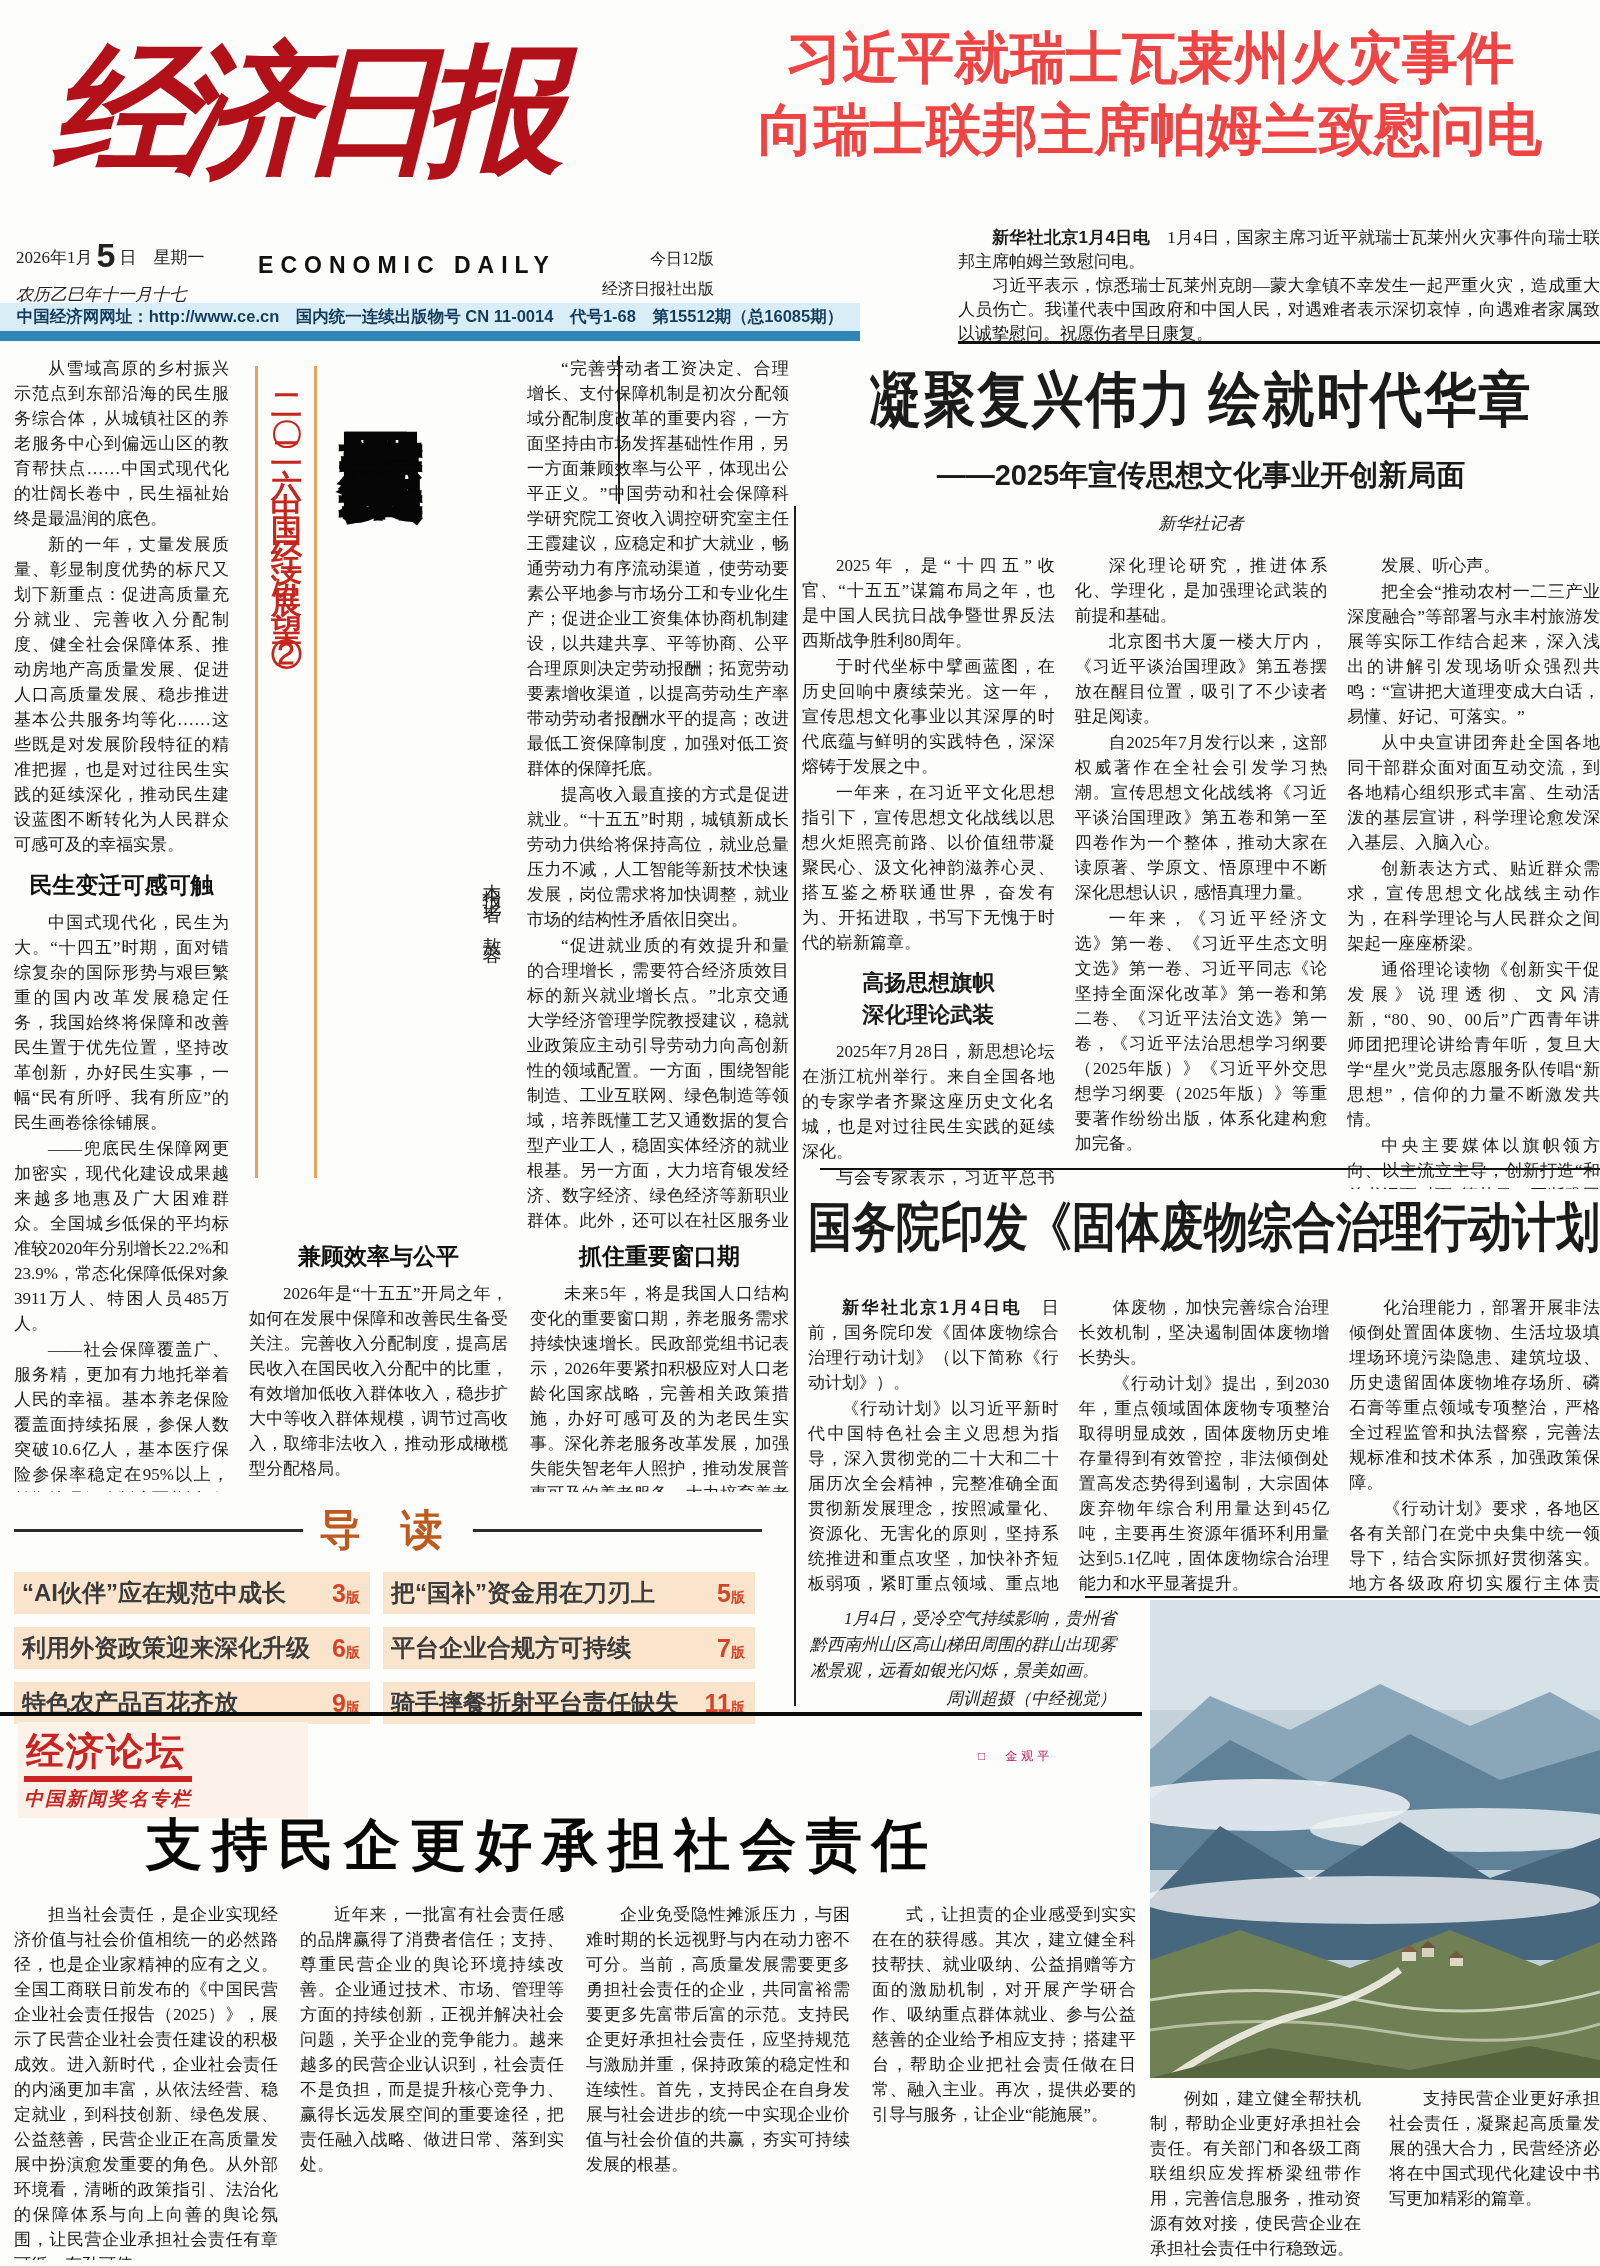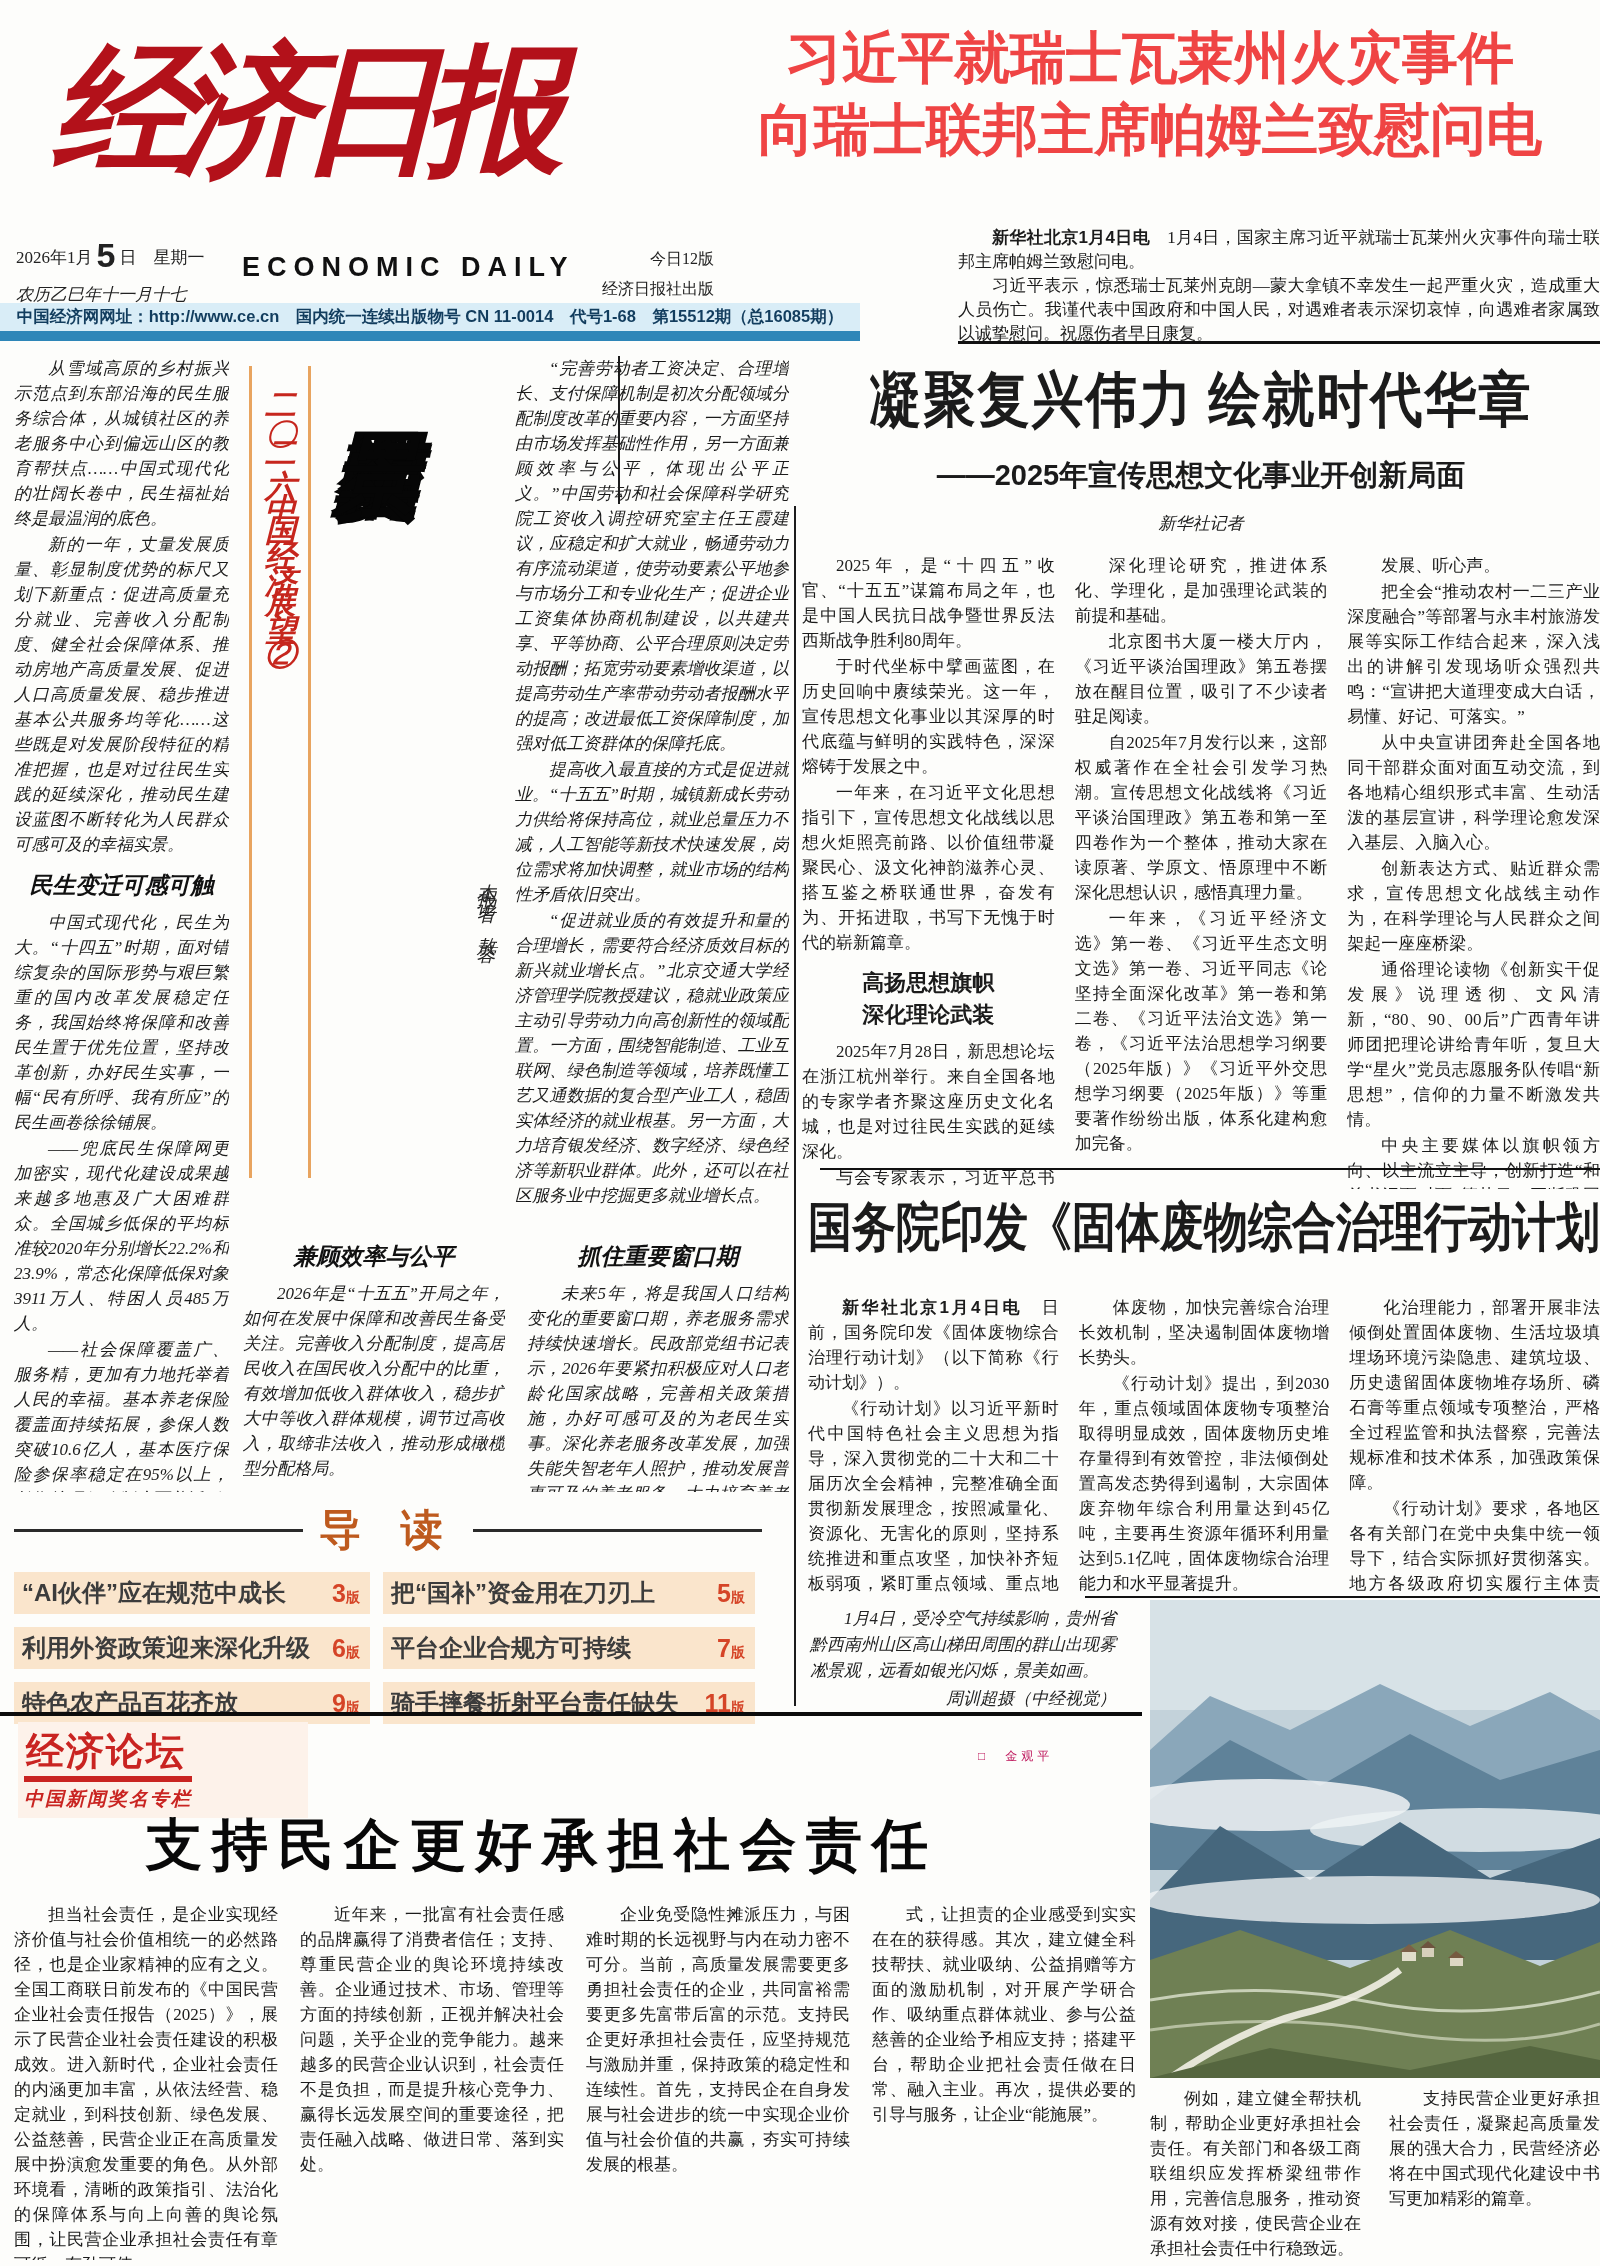--- a/index.html
+++ b/index.html
@@ -6,42 +6,42 @@
   #page{position:relative;width:1600px;height:2266px;background:#fdfdfb;margin:0 auto;
         font-family:"Liberation Serif",serif;color:#1b1b1b;overflow:hidden;}
   
   .masthead{position:absolute;left:52px;top:-8px;width:510px;height:240px;
             font-family:"DejaVu Serif",serif;font-style:italic;font-weight:900;
             font-size:140px;letter-spacing:-16px;color:#b3111a;line-height:235px;white-space:nowrap;}
   .dateblock{position:absolute;left:16px;top:236px;width:220px;font-size:17px;color:#222;}
   .dateblock .big-day{font-size:34px;font-weight:700;font-family:"Liberation Sans",sans-serif;vertical-align:-4px;padding:0 4px;}
   .dateblock .lunar{display:block;margin-top:8px;font-style:italic;}
   .daily-en{position:absolute;left:242px;top:252px;width:330px;text-align:center;
-            font-family:"Liberation Sans",sans-serif;font-weight:700;font-size:27px;letter-spacing:7px;color:#111;white-space:nowrap;}
+            font-family:"Liberation Sans",sans-serif;font-weight:700;font-size:23px;letter-spacing:7px;color:#111;white-space:nowrap;}
   .edition-block{position:absolute;left:580px;top:244px;width:134px;text-align:right;font-size:16px;line-height:30px;color:#222;}
   .info-band{position:absolute;left:0;top:303px;width:860px;height:28px;background:#d9edf7;
              display:flex;align-items:center;justify-content:center;
              font-size:16.5px;font-weight:700;color:#123d5e;font-family:"Liberation Sans",sans-serif;white-space:nowrap;}
   .blue-bar{position:absolute;left:0;top:331px;width:860px;height:10px;background:#2e86b8;}
   
   .top-headline{position:absolute;left:700px;top:22px;width:900px;text-align:center;
                 font-family:"Liberation Sans",sans-serif;font-weight:900;font-size:56px;line-height:72px;
                 color:#ef4444;transform:scaleX(1.0);white-space:nowrap;}
   .top-body{position:absolute;left:958px;top:226px;width:642px;font-size:17px;line-height:24px;text-align:justify;}
   .top-body p{margin:0;text-indent:2em;}
   .top-body .dl{font-weight:700;font-family:"Liberation Sans",sans-serif;}
   .hrule{position:absolute;background:#111;}
   .vr{position:absolute;width:2px;background:#1c1c1c;}
   
   .bodytext p{margin:0 0 1px;text-indent:2em;text-align:justify;font-size:17px;line-height:25px;}
   .sub-h{font-family:"Liberation Sans",sans-serif;font-weight:700;font-size:23px;text-align:center;margin:13px 0 9px;color:#111;}
   .colbox{overflow:hidden;}
   
   .left-story{position:absolute;left:14px;top:356px;width:775px;height:1136px;}
-  .ls-grid{display:grid;grid-template-columns:215px 258px 1fr;grid-template-rows:872px 1fr;column-gap:14px;height:100%;font-style:italic;}
+  .ls-grid{display:grid;grid-template-columns:215px 258px 1fr;grid-template-rows:872px 1fr;column-gap:20px;height:100%;}
   .ls-col1{grid-row:1/3;overflow:hidden;}
   .ls-center{position:relative;grid-row:1/2;}
   .kicker{position:absolute;left:6px;top:10px;height:800px;writing-mode:vertical-rl;
           color:#c6261d;font-weight:700;font-size:31px;letter-spacing:24px;
           border-left:3px solid #e8a45f;border-right:3px solid #e8a45f;padding:6px 7px;}
   .big-vtitle{position:absolute;left:78px;top:8px;height:880px;width:112px;writing-mode:vertical-rl;
               font-family:"Liberation Sans",sans-serif;font-weight:900;font-size:86px;line-height:112px;color:#060606;}
   .byline-v{position:absolute;right:2px;top:512px;writing-mode:vertical-rl;font-size:19px;letter-spacing:7px;color:#222;}
   .ls-col2{grid-row:1/2;overflow:hidden;}
   .ls-bottom{grid-column:2/4;grid-row:2/3;display:flex;gap:22px;overflow:hidden;}

